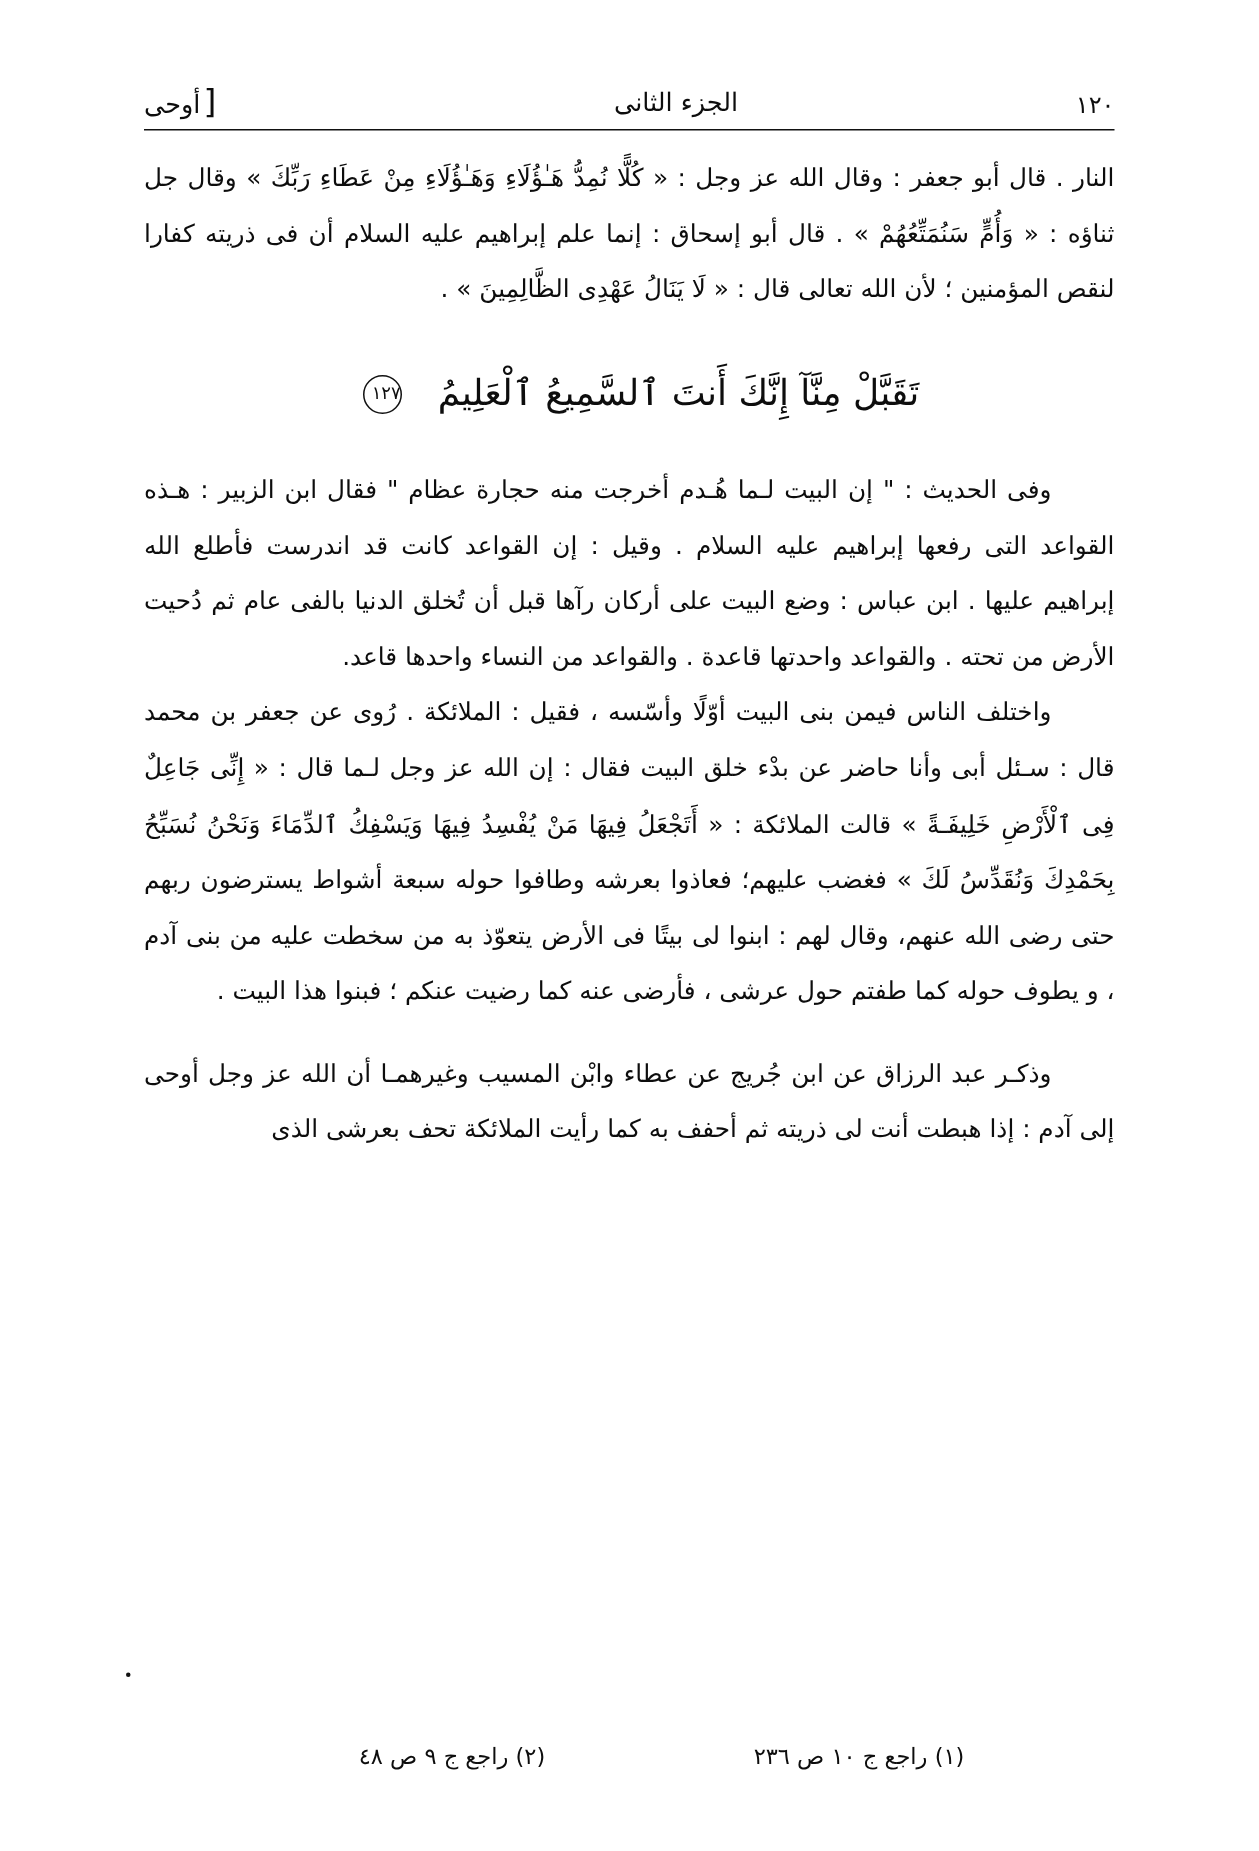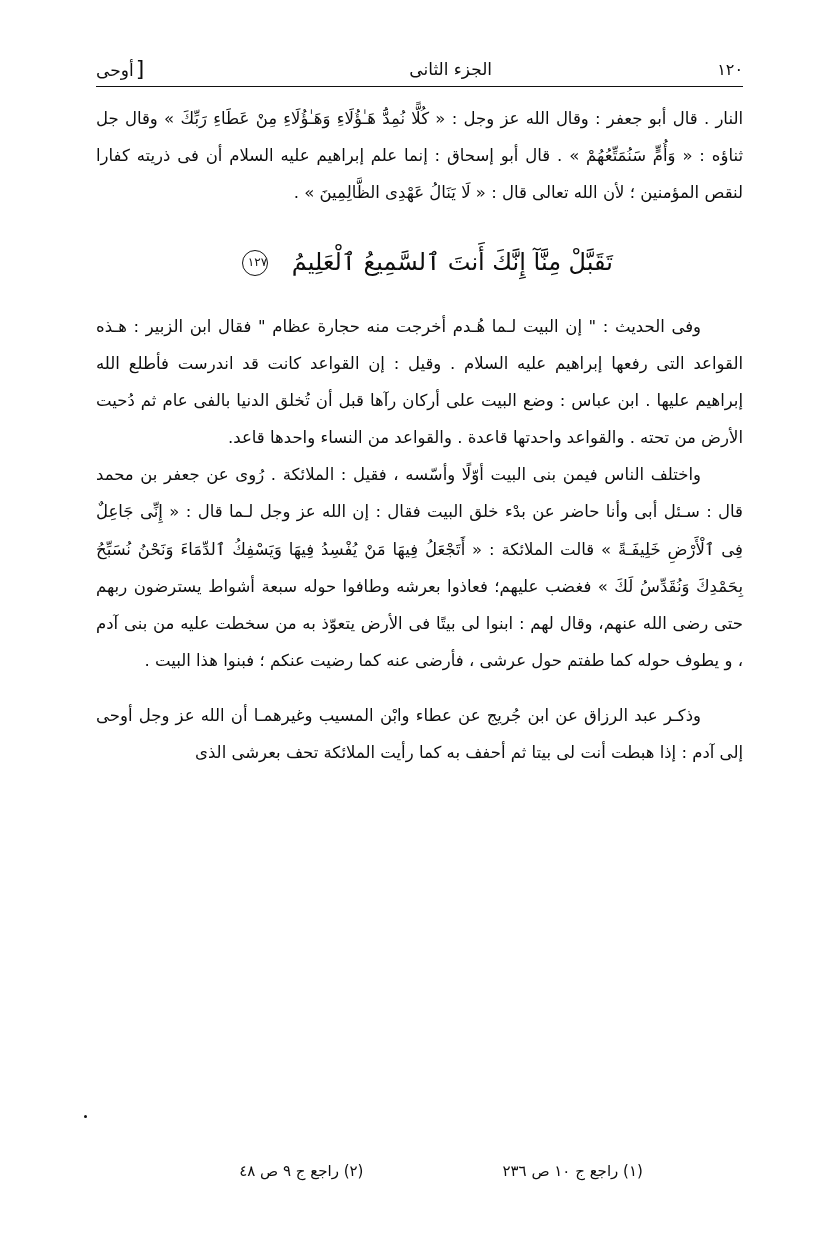--- a/index.html
+++ b/index.html
@@ -156,21 +156,21 @@
     <div class="verse-block">
       <span class="verse-line">
         <span>تَقَبَّلْ مِنَّآ إِنَّكَ أَنتَ ٱلسَّمِيعُ ٱلْعَلِيمُ</span>
         <span class="verse-num">١٢٧</span>
       </span>
     </div>
 
     <p class="para indent">وفى الحديث : " إن البيت لـما هُـدم أخرجت منه حجارة عظام " فقال ابن الزبير : هـذه القواعد التى رفعها إبراهيم عليه السلام . وقيل : إن القواعد كانت قد اندرست فأطلع الله إبراهيم عليها . ابن عباس : وضع البيت على أركان رآها قبل أن تُخلق الدنيا بالفى عام ثم دُحيت الأرض من تحته . والقواعد واحدتها قاعدة . والقواعد من النساء واحدها قاعد.</p>
     <p class="para indent">واختلف الناس فيمن بنى البيت أوّلًا وأسّسه ، فقيل : الملائكة . رُوى عن جعفر بن محمد قال : سـئل أبى وأنا حاضر عن بدْء خلق البيت فقال : إن الله عز وجل لـما قال : « إِنِّى جَاعِلٌ فِى ٱلْأَرْضِ خَلِيفَـةً » قالت الملائكة : « أَتَجْعَلُ فِيهَا مَنْ يُفْسِدُ فِيهَا وَيَسْفِكُ ٱلدِّمَاءَ وَنَحْنُ نُسَبِّحُ بِحَمْدِكَ وَنُقَدِّسُ لَكَ » فغضب عليهم؛ فعاذوا بعرشه وطافوا حوله سبعة أشواط يسترضون ربهم حتى رضى الله عنهم، وقال لهم : ابنوا لى بيتًا فى الأرض يتعوّذ به من سخطت عليه من بنى آدم ، و يطوف حوله كما طفتم حول عرشى ، فأرضى عنه كما رضيت عنكم ؛ فبنوا هذا البيت .</p>
     <div class="block-gap"></div>
-    <p class="para indent">وذكـر عبد الرزاق عن ابن جُريج عن عطاء وابْن المسيب وغيرهمـا أن الله عز وجل أوحى إلى آدم : إذا هبطت أنت لى بيتا ثم أحفف به كما رأيت الملائكة تحف بعرشى الذى</p>
+    <p class="para indent">وذكـر عبد الرزاق عن ابن جُريج عن عطاء وابْن المسيب وغيرهمـا أن الله عز وجل أوحى إلى آدم : إذا هبطت أنت لى ذريته ثم أحفف به كما رأيت الملائكة تحف بعرشى الذى</p>
   </div>
 
   <div class="left-dot"></div>
 
   <div class="footnotes">
     <div class="footnote">
       <span>(١)</span>
       <span>راجع ج ١٠ ص ٢٣٦</span>
     </div>
     <div class="footnote">

